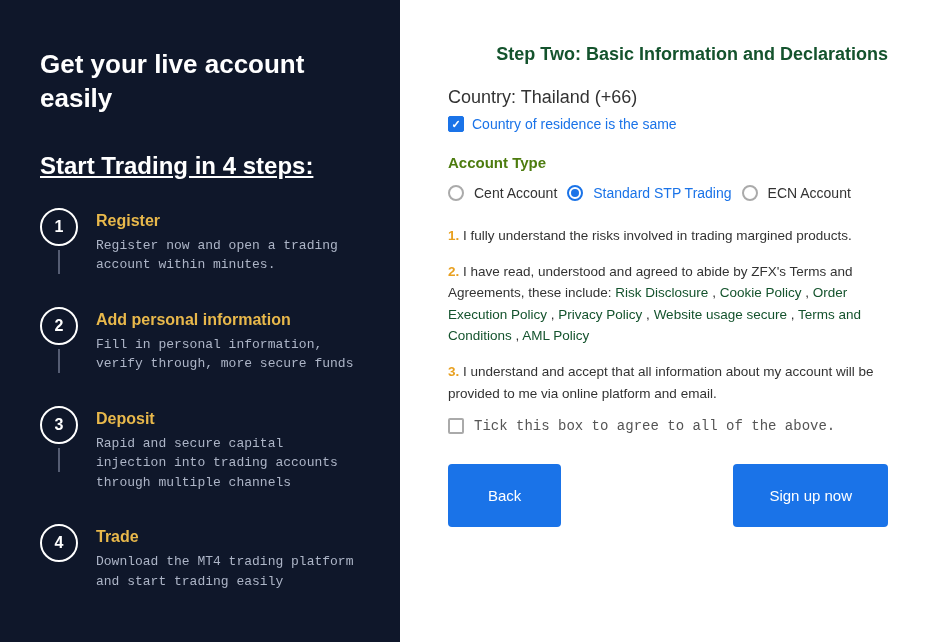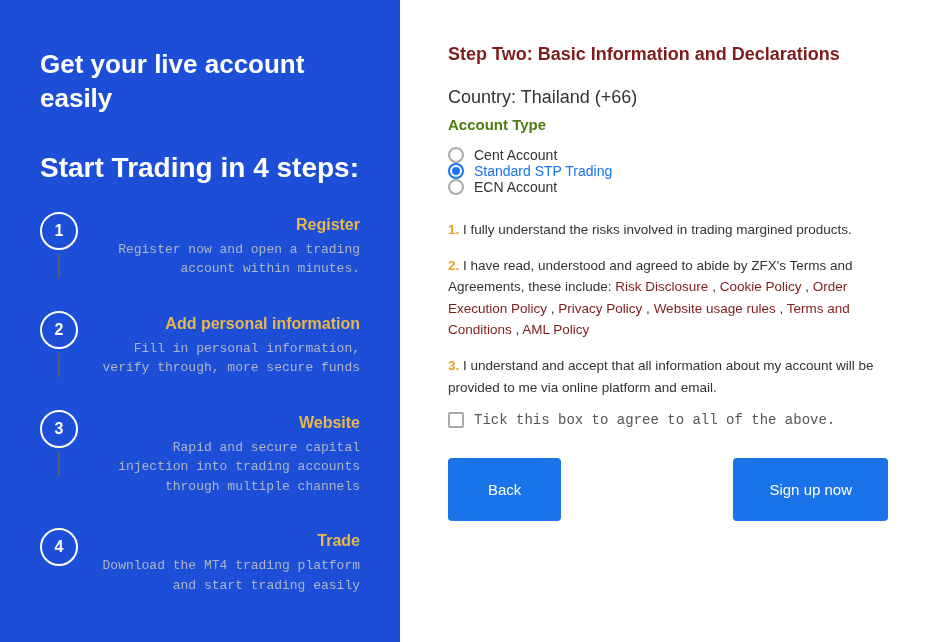--- a/index.html
+++ b/index.html
@@ -6,37 +6,38 @@
     body {
       font-family: Arial, sans-serif;
       display: flex;
       width: 936px;
       min-height: 642px;
       background: #fff;
     }
 
     
     .left-panel {
-      background: #1d4ed8;
+      background: #0f172a;
       width: 400px;
       min-height: 642px;
       padding: 48px 40px;
       color: #fff;
       flex-shrink: 0;
     }
     .left-panel h1 {
       font-size: 26px;
       font-weight: bold;
       margin-bottom: 36px;
       line-height: 1.3;
     }
     .left-panel h2 {
-      font-size: 28px;
+      font-size: 24px;
       font-weight: bold;
       margin-bottom: 28px;
+      text-decoration: underline;
     }
     .steps {
       display: flex;
       flex-direction: column;
       gap: 0;
     }
     .step-item {
       display: flex;
       align-items: flex-start;
       gap: 18px;
@@ -69,21 +70,20 @@
       flex: 1;
       background: #555d73;
       min-height: 24px;
       margin-top: 4px;
     }
     .step-item:last-child .step-line {
       display: none;
     }
     .step-content {
       padding-top: 4px;
-      text-align: right;
     }
     .step-title {
       font-size: 16px;
       font-weight: bold;
       color: #e8b84b;
       margin-bottom: 6px;
     }
     .step-desc {
       font-size: 13px;
       color: #adb5c7;
@@ -93,22 +93,23 @@
 
     
     .right-panel {
       flex: 1;
       padding: 44px 48px;
       background: #fff;
     }
     .right-panel h3 {
       font-size: 18px;
       font-weight: bold;
-      color: #7f1d1d;
+      color: #14532d;
       margin-bottom: 22px;
+      text-align: right;
     }
     .country-line {
       font-size: 18px;
       color: #333;
       margin-bottom: 8px;
     }
     .checkbox-row {
       display: flex;
       align-items: center;
       gap: 8px;
@@ -137,21 +138,22 @@
       font-size: 14px;
     }
     .section-label {
       font-size: 15px;
       font-weight: bold;
       color: #4d7c0f;
       margin-bottom: 14px;
     }
     .radio-group {
       display: flex;
-      flex-direction: column;
+      flex-direction: row;
+      gap: 10px;
       margin-bottom: 24px;
     }
     .radio-item {
       display: flex;
       align-items: center;
       gap: 10px;
       cursor: pointer;
     }
     .radio-outer {
       width: 16px;
@@ -185,21 +187,21 @@
       font-size: 13.5px;
       color: #333;
       margin-bottom: 14px;
       line-height: 1.6;
     }
     .decl-item span.num {
       color: #e8a020;
       font-weight: bold;
     }
     .link {
-      color: #7f1d1d;
+      color: #14532d;
       text-decoration: none;
     }
     .agree-row {
       display: flex;
       align-items: center;
       gap: 10px;
       margin-bottom: 30px;
     }
     .checkbox-empty {
       width: 16px;
@@ -266,21 +268,21 @@
         <div class="step-title">Add personal information</div>
         <div class="step-desc">Fill in personal information, verify through, more secure funds</div>
       </div>
     </div>
       <div class="step-item">
       <div class="step-left">
         <div class="step-number">3</div>
         <div class="step-line"></div>
       </div>
       <div class="step-content">
-        <div class="step-title">Website</div>
+        <div class="step-title">Deposit</div>
         <div class="step-desc">Rapid and secure capital injection into trading accounts through multiple channels</div>
       </div>
     </div>
       <div class="step-item">
       <div class="step-left">
         <div class="step-number">4</div>
 
       </div>
       <div class="step-content">
         <div class="step-title">Trade</div>
@@ -288,20 +290,24 @@
       </div>
     </div>
     </div>
 </div>
 
 <div class="right-panel">
   <h3>Step Two: Basic Information and Declarations</h3>
 
   <div class="country-line">Country: Thailand (+66)</div>
 
+  <div class="checkbox-row">
+    <div class="checkbox-checked"></div>
+    <span class="checkbox-label-blue">Country of residence is the same</span>
+  </div>
 
   <div class="section-label">Account Type</div>
 
   <div class="radio-group">
     <div class="radio-item">
       <div class="radio-outer"></div>
       <span class="radio-label">Cent Account</span>
     </div>
     <div class="radio-item">
       <div class="radio-outer selected">
@@ -320,21 +326,21 @@
       <span class="num">1. </span>
       <span>I fully understand the risks involved in trading margined products.</span>
     </div>
     <div class="decl-item">
       <span class="num">2. </span>
       <span>I have read, understood and agreed to abide by ZFX's Terms and Agreements, these include: </span>
       <a href="#" class="link">Risk Disclosure</a> ,
       <a href="#" class="link">Cookie Policy</a> ,
       <a href="#" class="link">Order Execution Policy</a> ,
       <a href="#" class="link">Privacy Policy</a> ,
-      <a href="#" class="link">Website usage rules</a> ,
+      <a href="#" class="link">Website usage secure</a> ,
       <a href="#" class="link">Terms and Conditions</a> ,
       <a href="#" class="link">AML Policy</a>
     </div>
     <div class="decl-item">
       <span class="num">3. </span>
       <span>I understand and accept that all information about my account will be provided to me via online platform and email.</span>
     </div>
   </div>
 
   <div class="agree-row">

